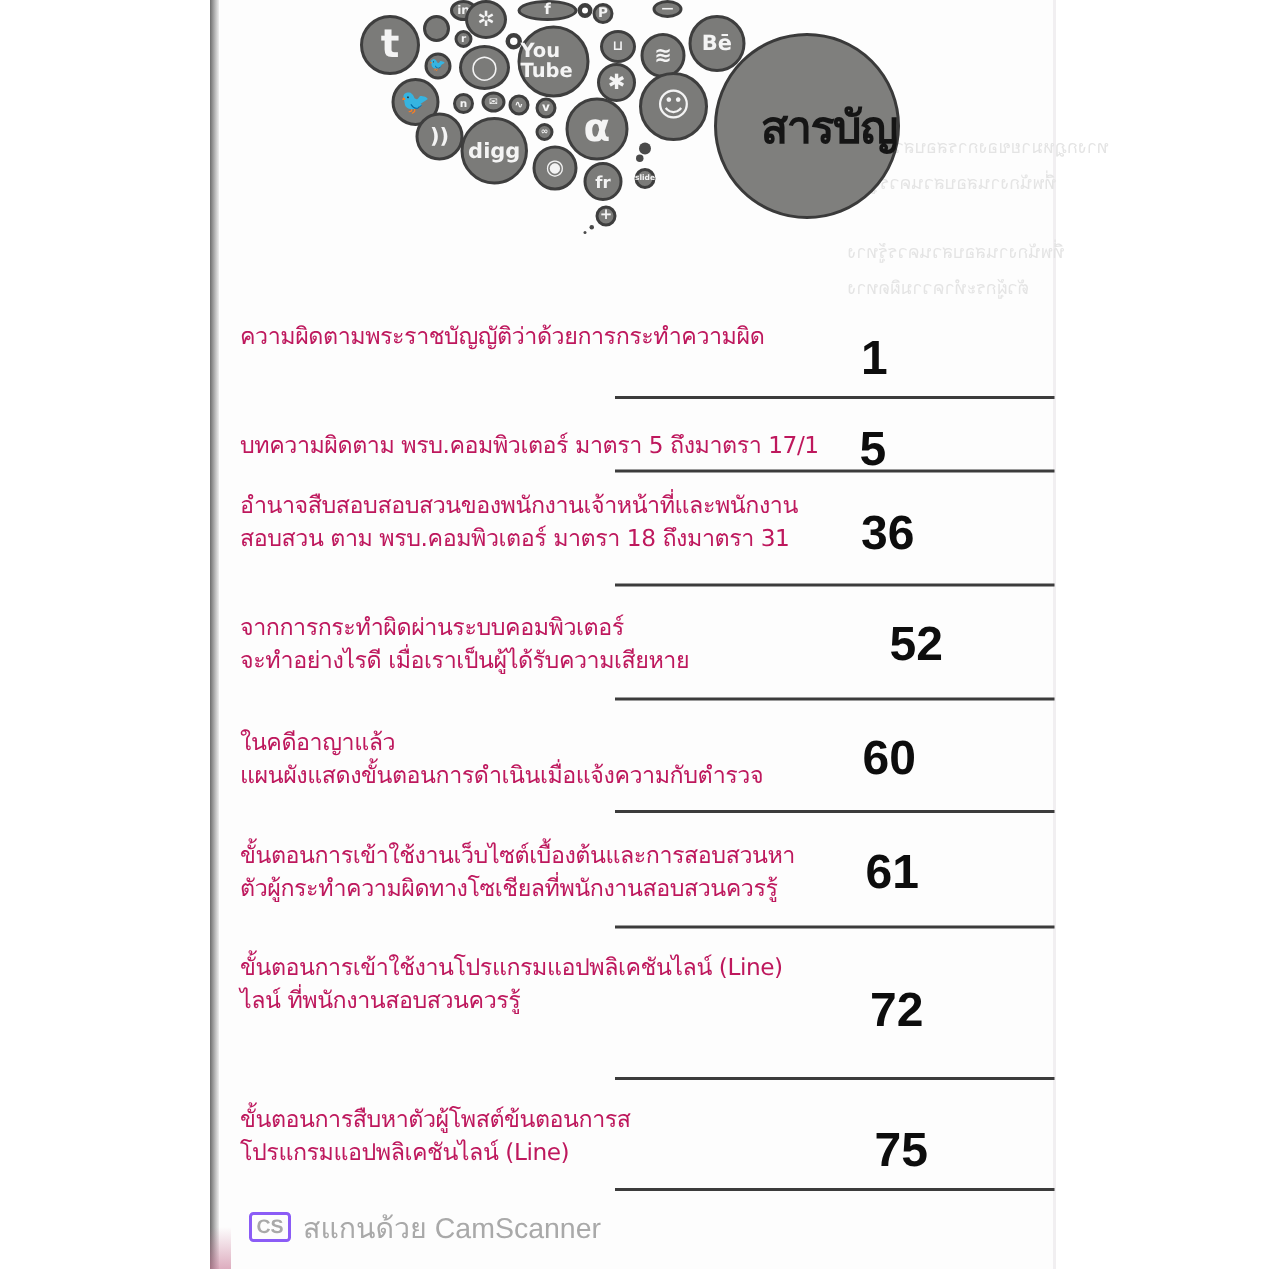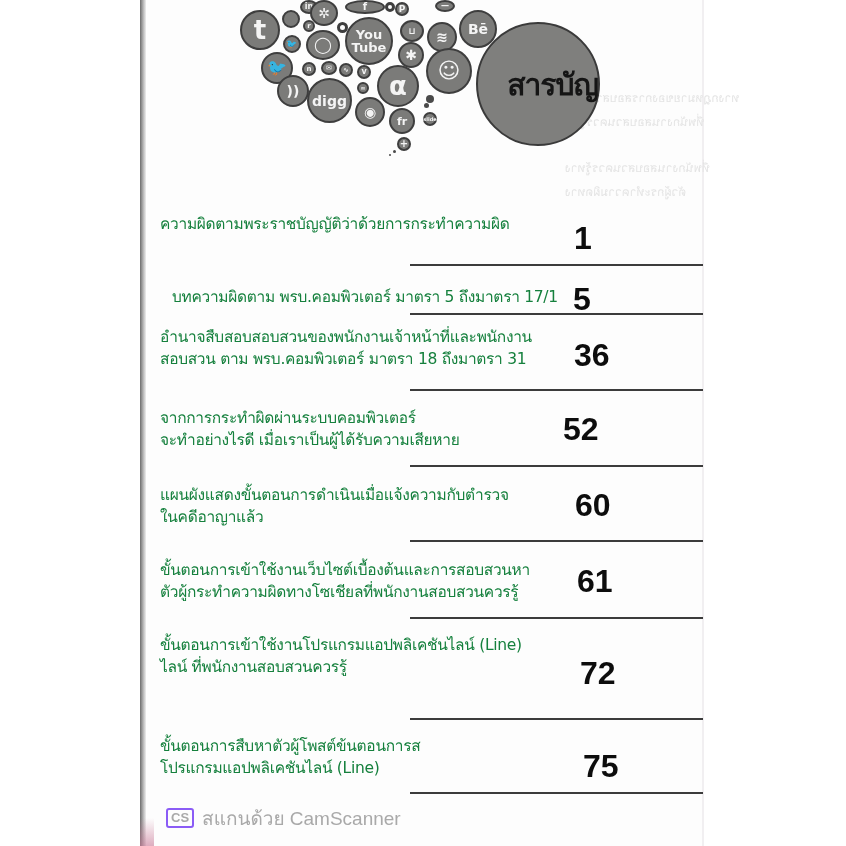--- a/index.html
+++ b/index.html
@@ -49,21 +49,21 @@
     }
     .title-text {
       font-family: "DejaVu Sans", sans-serif; font-weight: bold; font-size: 30px;
       color: #151515; letter-spacing: -1px;
     }
     .dot { position: absolute; border-radius: 50%; background: #4a4a4a; }
 
     
     .toc-entry {
       position: absolute; left: 160px; width: 390px;
-      font-size: 15.5px; line-height: 22px; color: #15803d;
+      font-size: 15.5px; line-height: 22px; color: #be185d;
       font-family: "DejaVu Sans", sans-serif; letter-spacing: -0.3px;
     }
     .toc-entry .line { display: block; white-space: nowrap; }
     .page-num {
       position: absolute; font-family: "Liberation Sans", sans-serif;
       font-weight: bold; font-size: 32px; color: #0d0d0d; line-height: 1;
     }
     .rule {
       position: absolute; left: 410px; width: 293px; height: 2px; background: #3c3c3c;
     }
@@ -91,21 +91,21 @@
 <div class="ghost" style="left:565px;top:182px;">ตัวผู้กระทำความผิดทาง</div>
 
 <div>
   <div class="bubble" style="left:240px;top:10px;width:40px;height:40px;font-size:26px;">t</div>
   <div class="bubble" style="left:282px;top:10px;width:18px;height:18px;"></div>
   <div class="bubble" style="left:300px;top:0px;width:18px;height:14px;font-size:8px;">in</div>
   <div class="bubble" style="left:310px;top:0px;width:28px;height:26px;font-size:14px;">✲</div>
   <div class="bubble" style="left:303px;top:20px;width:12px;height:12px;font-size:7px;">r</div>
   <div class="bubble ring" style="left:337px;top:22px;width:11px;height:11px;"></div>
   <div class="bubble" style="left:345px;top:0px;width:40px;height:14px;font-size:10px;">f</div>
-  <div class="bubble" style="left:345px;top:17px;width:48px;height:48px;font-size:13px;text-align:center;flex-direction:column;">You Tube</div>
+  <div class="bubble" style="left:345px;top:17px;width:48px;height:48px;font-size:13px;flex-direction:column;">You Tube</div>
   <div class="bubble ring" style="left:385px;top:2px;width:10px;height:10px;"></div>
   <div class="bubble" style="left:395px;top:2px;width:14px;height:14px;font-size:9px;">P</div>
   <div class="bubble" style="left:400px;top:20px;width:24px;height:22px;font-size:9px;">⊔</div>
   <div class="bubble" style="left:427px;top:22px;width:30px;height:30px;font-size:14px;">≋</div>
   <div class="bubble" style="left:459px;top:10px;width:38px;height:38px;font-size:14px;">Bē</div>
   <div class="bubble" style="left:435px;top:0px;width:20px;height:12px;font-size:8px;">—</div>
   <div class="bubble" style="left:398px;top:42px;width:26px;height:26px;font-size:14px;">✱</div>
   <div class="bubble" style="left:426px;top:48px;width:46px;height:46px;font-size:22px;">☺</div>
   <div class="bubble" style="left:283px;top:35px;width:18px;height:18px;font-size:9px;">🐦</div>
   <div class="bubble" style="left:306px;top:30px;width:34px;height:30px;font-size:16px;">◯</div>
@@ -131,43 +131,43 @@
 <div class="title-bubble">
   <span class="title-text">สารบัญ</span>
 </div>
 
 <div class="toc-entry" style="top:213px;">
   <span class="line">ความผิดตามพระราชบัญญัติว่าด้วยการกระทำความผิด</span>
 </div>
 <div class="page-num" style="left:574px;top:222px;">1</div>
 <div class="rule" style="top:264px;"></div>
 
-<div class="toc-entry" style="top:286px;margin-left:12px;">
+<div class="toc-entry" style="top:286px;">
   <span class="line">บทความผิดตาม พรบ.คอมพิวเตอร์ มาตรา 5 ถึงมาตรา 17/1</span>
 </div>
 <div class="page-num" style="left:573px;top:283px;">5</div>
 <div class="rule" style="top:313px;"></div>
 
 <div class="toc-entry" style="top:326px;">
   <span class="line">อำนาจสืบสอบสอบสวนของพนักงานเจ้าหน้าที่และพนักงาน</span>
   <span class="line">สอบสวน ตาม พรบ.คอมพิวเตอร์ มาตรา 18 ถึงมาตรา 31</span>
 </div>
 <div class="page-num" style="left:574px;top:339px;text-align:center;">36</div>
 <div class="rule" style="top:389px;"></div>
 
 <div class="toc-entry" style="top:407px;">
   <span class="line">จากการกระทำผิดผ่านระบบคอมพิวเตอร์</span>
   <span class="line">จะทำอย่างไรดี เมื่อเราเป็นผู้ได้รับความเสียหาย</span>
 </div>
-<div class="page-num" style="left:563px;top:413px;">52</div>
+<div class="page-num" style="left:593px;top:413px;">52</div>
 <div class="rule" style="top:465px;"></div>
 
 <div class="toc-entry" style="top:484px;">
+  <span class="line">ในคดีอาญาแล้ว</span>
   <span class="line">แผนผังแสดงขั้นตอนการดำเนินเมื่อแจ้งความกับตำรวจ</span>
-  <span class="line">ในคดีอาญาแล้ว</span>
 </div>
 <div class="page-num" style="left:575px;top:489px;">60</div>
 <div class="rule" style="top:540px;"></div>
 
 <div class="toc-entry" style="top:559px;">
   <span class="line">ขั้นตอนการเข้าใช้งานเว็บไซต์เบื้องต้นและการสอบสวนหา</span>
   <span class="line">ตัวผู้กระทำความผิดทางโซเชียลที่พนักงานสอบสวนควรรู้</span>
 </div>
 <div class="page-num" style="left:577px;top:565px;">61</div>
 <div class="rule" style="top:617px;"></div>

